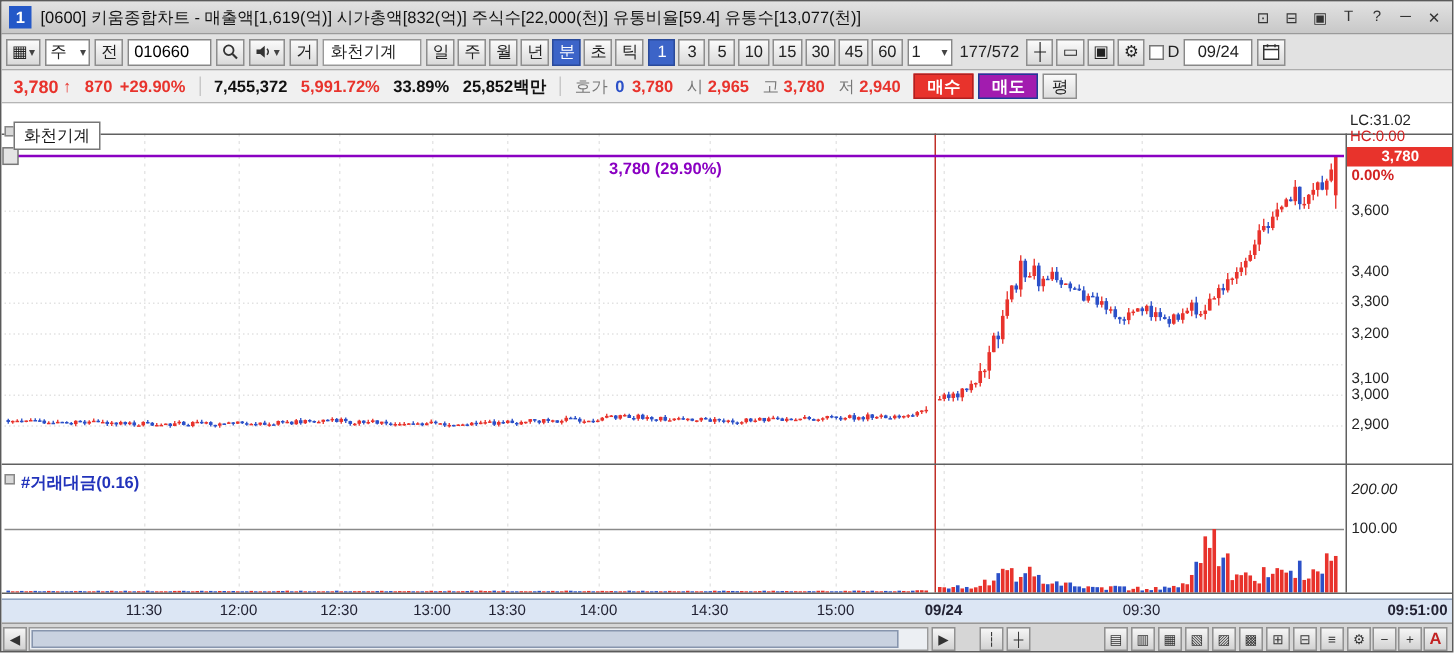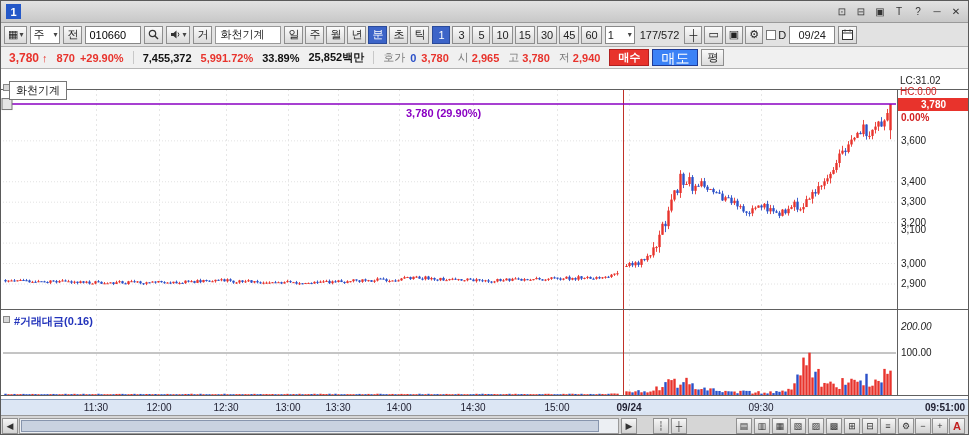--- a/index.html
+++ b/index.html
@@ -28,21 +28,21 @@
   .date-box{height:18px;width:46px;background:#fff;border:1px solid #888;display:inline-flex;align-items:center;justify-content:center;font-size:11px}
 
   
   .infobar{position:absolute;top:46px;left:0;right:0;height:22px;background:#f0f0f0;border-bottom:1px solid #b5b5b5;display:flex;align-items:center;padding:0 8px;gap:9px;white-space:nowrap}
   .v-red{color:#e8332c;font-weight:bold}
   .v-blue{color:#2b50c8;font-weight:bold}
   .v-k{color:#111;font-weight:bold}
   .lbl{color:#777}
   .ib-sep{width:1px;height:13px;background:#c8c8c8}
   .buy-btn{background:#e8332c;color:#fff;border:1px solid #b02020;height:17px;padding:0 8px;font-size:11px;font-weight:bold;cursor:pointer}
-  .sell-btn{background:#3b82f6;color:#fff;border:1px solid #1f3b96;height:17px;padding:0 8px;font-size:14px;font-weight:normal;cursor:pointer}
+  .sell-btn{background:#a21caf;color:#fff;border:1px solid #1f3b96;height:17px;padding:0 8px;font-size:11px;font-weight:bold;cursor:pointer}
   .avg-btn{background:linear-gradient(#fafafa,#dcdcdc);color:#222;border:1px solid #8e8e8e;height:17px;padding:0 5px;font-size:11px;cursor:pointer}
 
   
   .chart-wrap{position:absolute;top:68px;left:0;width:969px;height:330px;background:#fff}
   #chartSvg{position:absolute;left:0;top:0}
   .frame-line{position:absolute;left:0;width:969px;height:1px;background:#606060}
   .axis-vline{position:absolute;left:896px;top:20px;width:1px;height:306px;background:#606060}
   .legend-box{position:absolute;left:8px;top:12px;background:#fff;border:1px solid #777;padding:1px 6px;font-size:11px;color:#111;z-index:3}
   .panel-marker{position:absolute;left:2px;width:7px;height:7px;background:#d8d8d8;border:1px solid #888;z-index:3}
   .annotation{position:absolute;left:405px;top:38px;font-size:11px;font-weight:bold;z-index:3}
@@ -68,20 +68,21 @@
   .bb-group{position:absolute;top:2px;display:flex;gap:2px}
   .font-btn{color:#c22222;font-weight:bold;font-size:11px}
 </style>
 </head>
 <body>
 
 <div class="window">
 
   <div class="titlebar">
     <span class="badge">1</span>
+    <span class="title-text">[0600] 키움종합차트 - 매출액[1,619(억)]  시가총액[832(억)]  주식수[22,000(천)]  유통비율[59.4]  유통수[13,077(천)]</span>
     <span class="win-icons" id="winIcons">
         <span>⊡</span>
         <span>⊟</span>
         <span>▣</span>
         <span>T</span>
         <span>?</span>
         <span>─</span>
         <span>✕</span>
       </span>
   </div>
@@ -1099,21 +1100,21 @@
     <div class="vol-legend" style="color: rgb(34, 51, 187);">#거래대금(0.16)</div>
     <div class="right-axis" id="rightAxis">
       <span class="axis-lc">LC:31.02</span>
       <span class="axis-hc">HC:0.00</span>
       <span class="axis-current" style="background: rgb(232, 51, 44);">3,780</span>
       <span class="axis-pct">0.00%</span>
     <span class="axis-text" style="top: 65.85px;">3,600</span>
         <span class="axis-text" style="top: 106.75px;">3,400</span>
         <span class="axis-text" style="top: 127.2px;">3,300</span>
         <span class="axis-text" style="top: 147.65px;">3,200</span>
-        <span class="axis-text" style="top: 155px;">3,100</span>
+        <span class="axis-text" style="top: 178px;">3,100</span>
         <span class="axis-text" style="top: 188.55px;">3,000</span>
         <span class="axis-text" style="top: 209px;">2,900</span>
         <span class="axis-text" style="top: 252px; font-style: italic;">200.00</span>
         <span class="axis-text" style="top: 278px;">100.00</span>
       </div>
   </div>
 
   <div class="time-axis" id="timeAxis">
     <span class="time-end">09:51:00</span>
   <span class="time-label dt" style="left: 2px; margin-top: 34px;">09/23</span>

